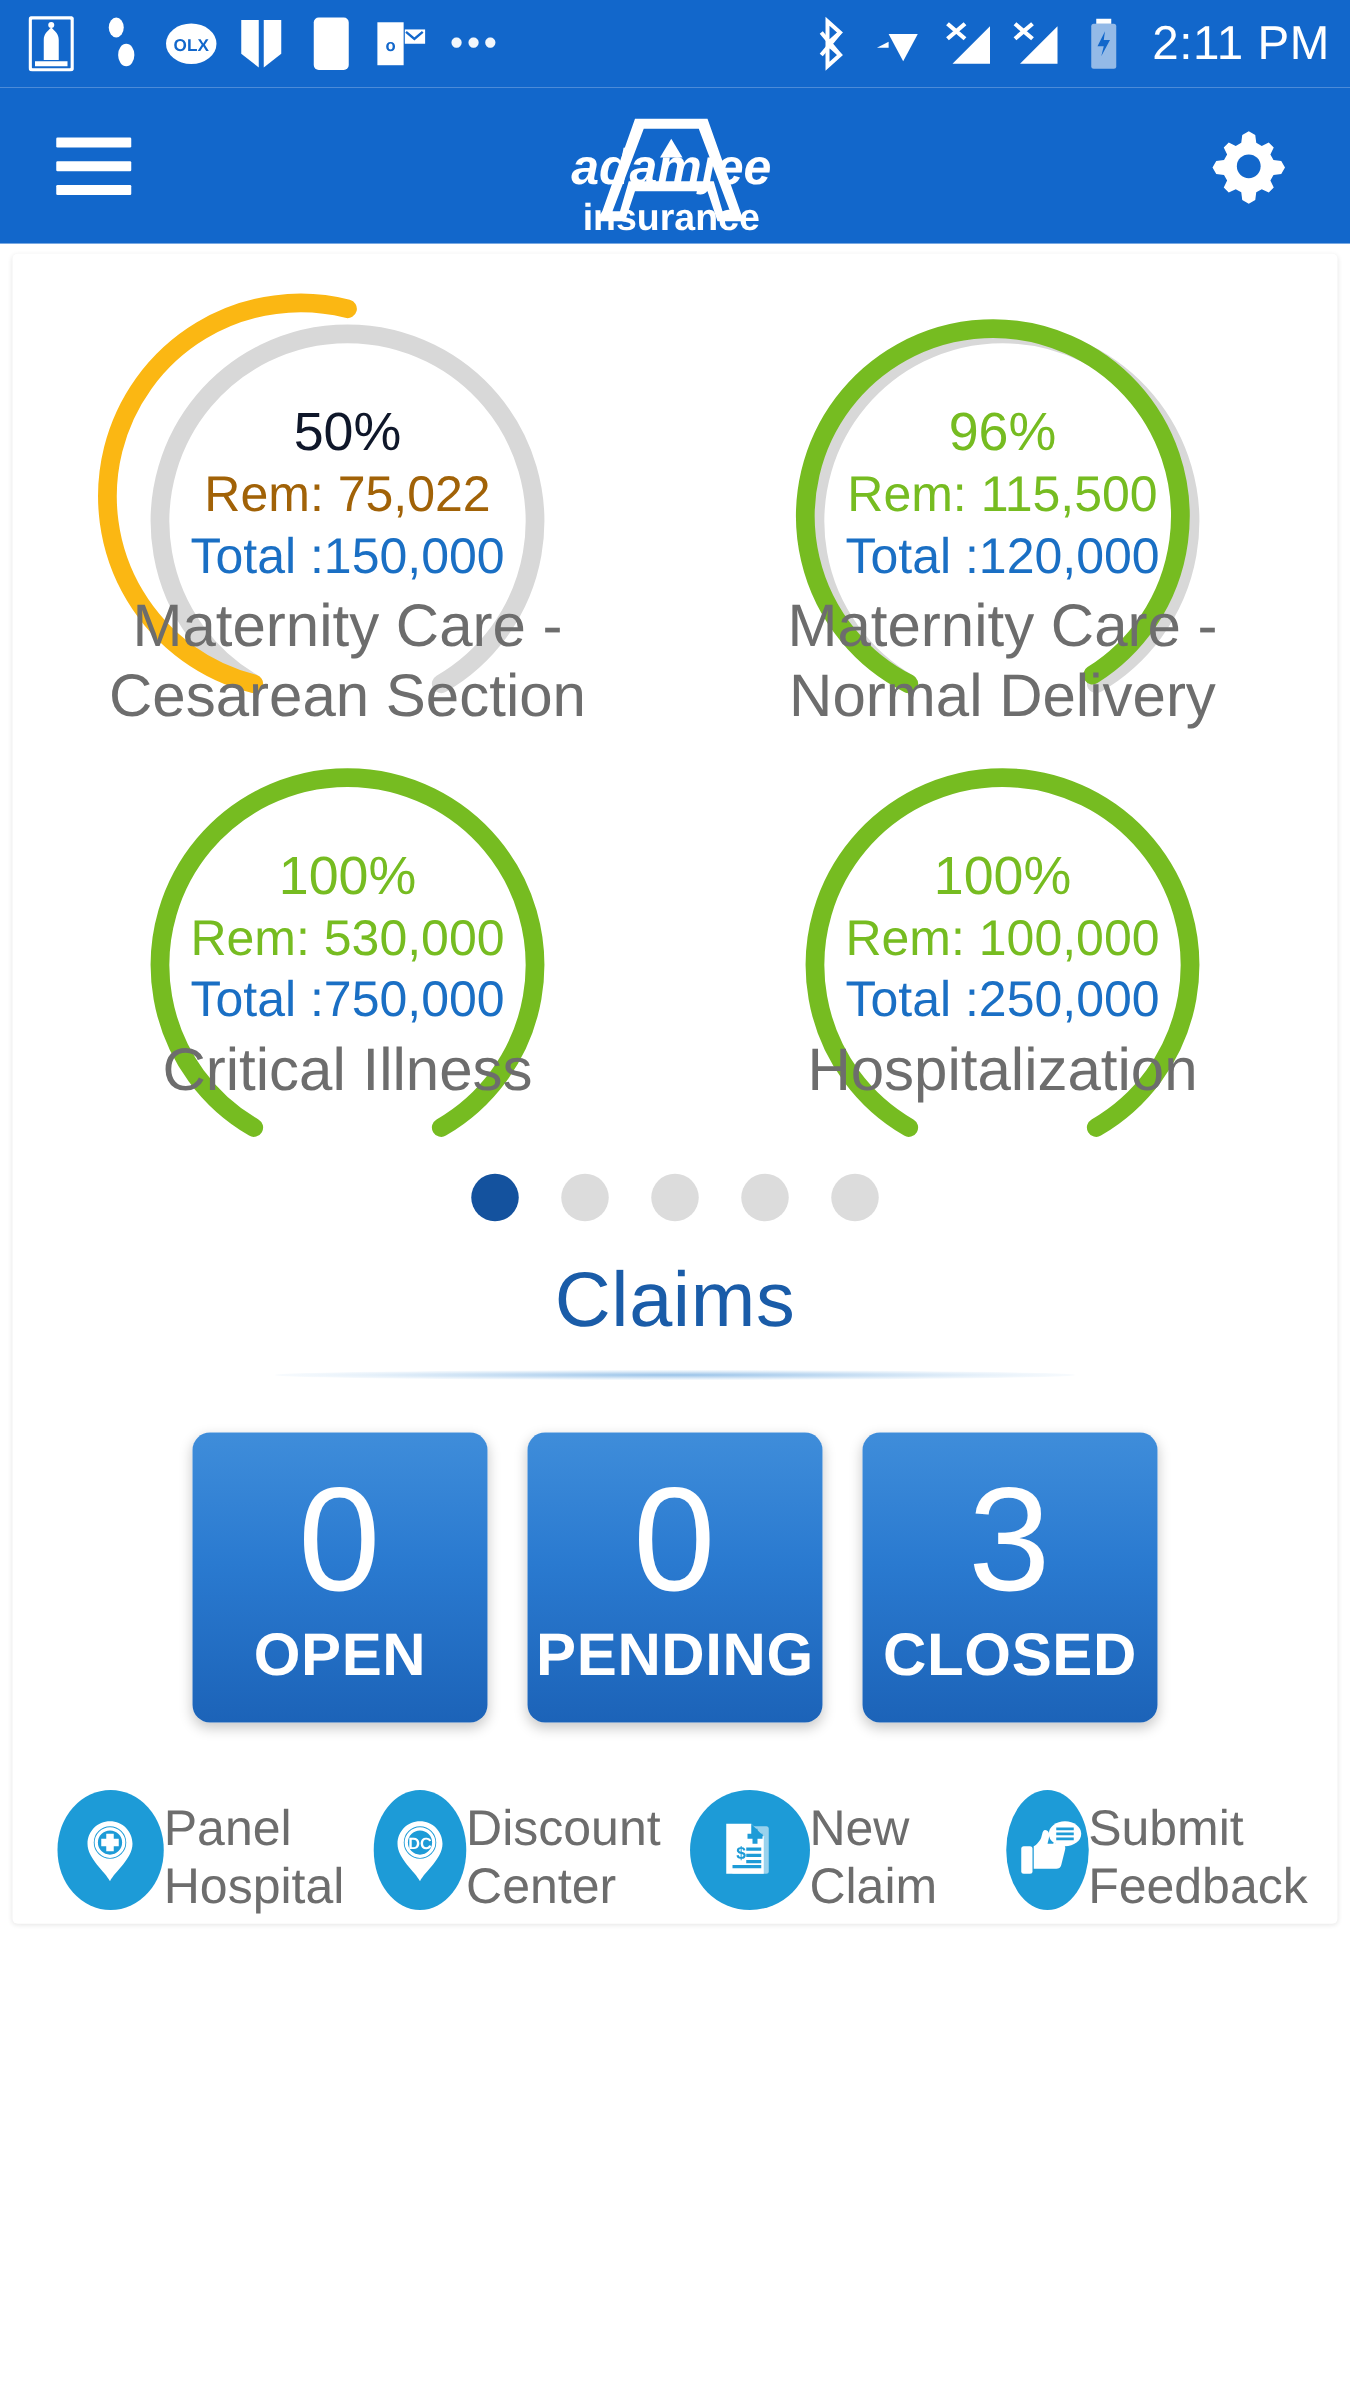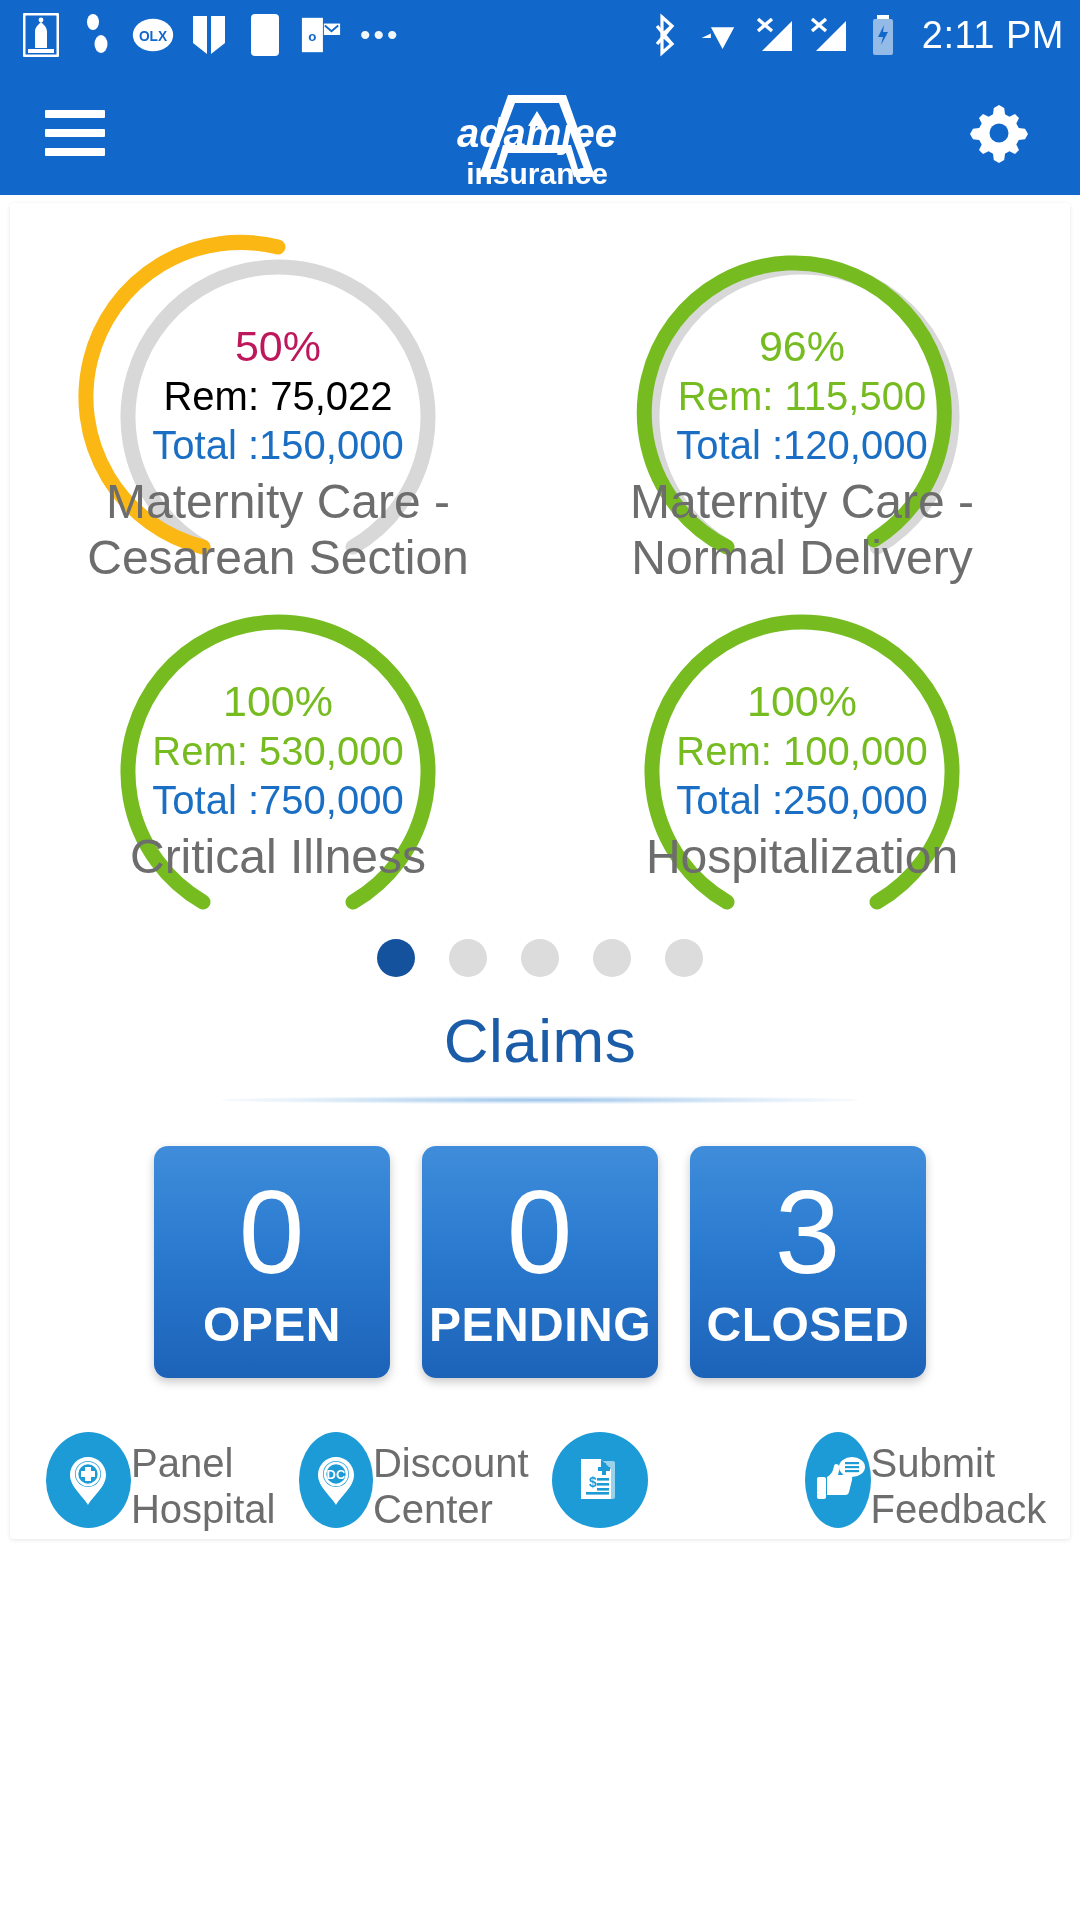--- a/index.html
+++ b/index.html
@@ -205,22 +205,22 @@
 
       <div class="gauge-grid">
 
         <div class="gauge-cell">
           <div class="gauge-wrap">
             <svg viewBox="0 0 400 340">
               <path d="M125 318 A 150 150 0 1 1 275 318" fill="none" stroke="#d8d8d8" stroke-width="15" stroke-linecap="round"></path>
               <path d="M125 318 A 150 150 0 0 1 200 18" fill="none" stroke="#fbb713" stroke-width="15" stroke-linecap="round"></path>
             </svg>
             <div class="gauge-text">
-              <div class="g-pct" style="color:#be185d">50%</div>
-              <div class="g-rem" style="color:#000000">Rem: 75,022</div>
+              <div class="g-pct" style="color:#0f172a">50%</div>
+              <div class="g-rem" style="color:#a16207">Rem: 75,022</div>
               <div class="g-total">Total :150,000</div>
               <div class="g-name">Maternity Care -
 Cesarean Section</div>
             </div>
           </div>
         </div>
 
         <div class="gauge-cell">
           <div class="gauge-wrap">
             <svg viewBox="0 0 400 340">
@@ -328,20 +328,22 @@
               <path d="M14 12h20l10 10v30H14z" fill="#fff"></path>
               <path d="M34 12v10h10" fill="#1d9bd7"></path>
               <path d="M35 16h4v4h4v4h-4v4h-4v-4h-4v-4h4z" fill="#1d9bd7"></path>
               <text x="22" y="40" font-family="Liberation Sans, sans-serif" font-size="14" font-weight="bold" fill="#1d9bd7">$</text>
               <rect x="30" y="31" width="12" height="2.6" fill="#1d9bd7"></rect>
               <rect x="30" y="36" width="12" height="2.6" fill="#1d9bd7"></rect>
               <rect x="30" y="41" width="12" height="2.6" fill="#1d9bd7"></rect>
               <rect x="19" y="45" width="23" height="2.6" fill="#1d9bd7"></rect>
             </svg>
           </div>
+          <div class="action-lbl">New
+Claim</div>
         </div>
 
         <div class="action">
           <div class="action-ic">
             <svg width="66" height="66" viewBox="0 0 66 66">
               <path d="M22 30c2-1 5-4 6-7 1-3 1-6 3-6 3 0 4 3 3 7l-1 4h10c3 0 5 2 4 5l-3 12c-.6 2.4-2 3-4 3H22z" fill="#fff"></path>
               <rect x="12" y="30" width="9" height="22" rx="2" fill="#fff"></rect>
               <ellipse cx="47" cy="20" rx="13" ry="10" fill="#fff"></ellipse>
               <path d="M38 27l-3 8 9-5z" fill="#fff"></path>
               <rect x="40" y="15" width="14" height="2.2" fill="#1d9bd7"></rect>

